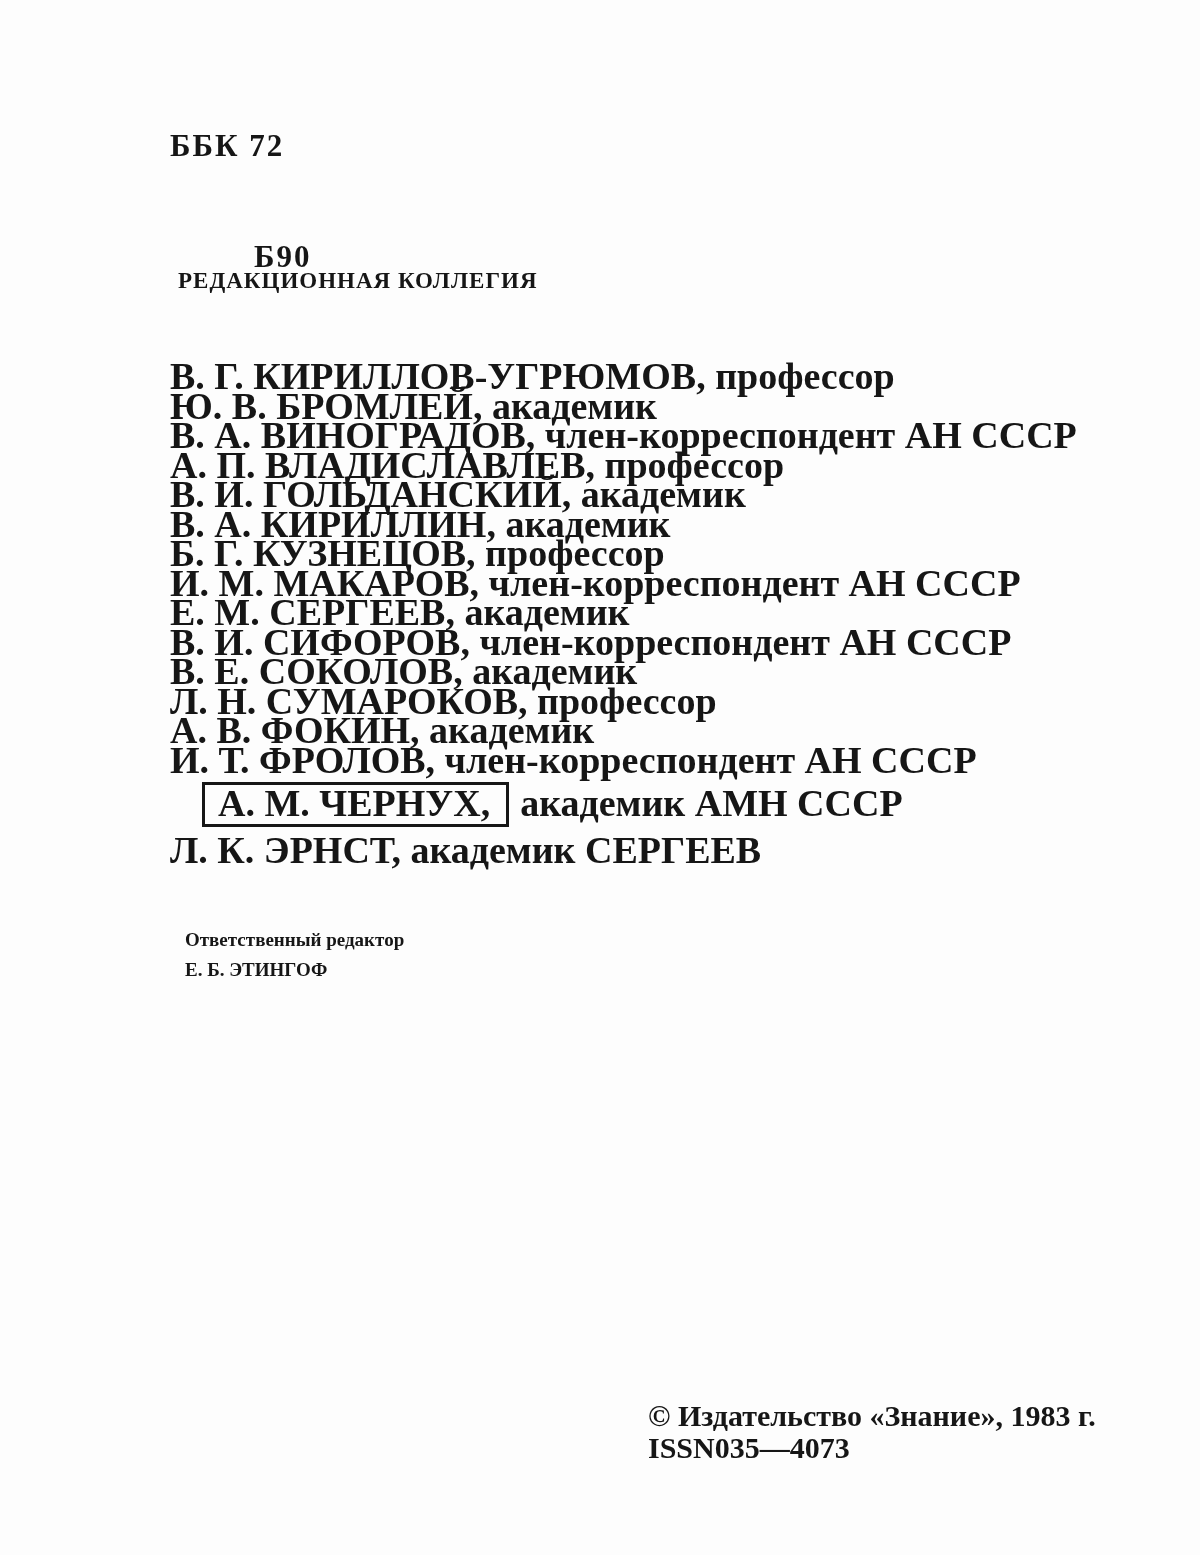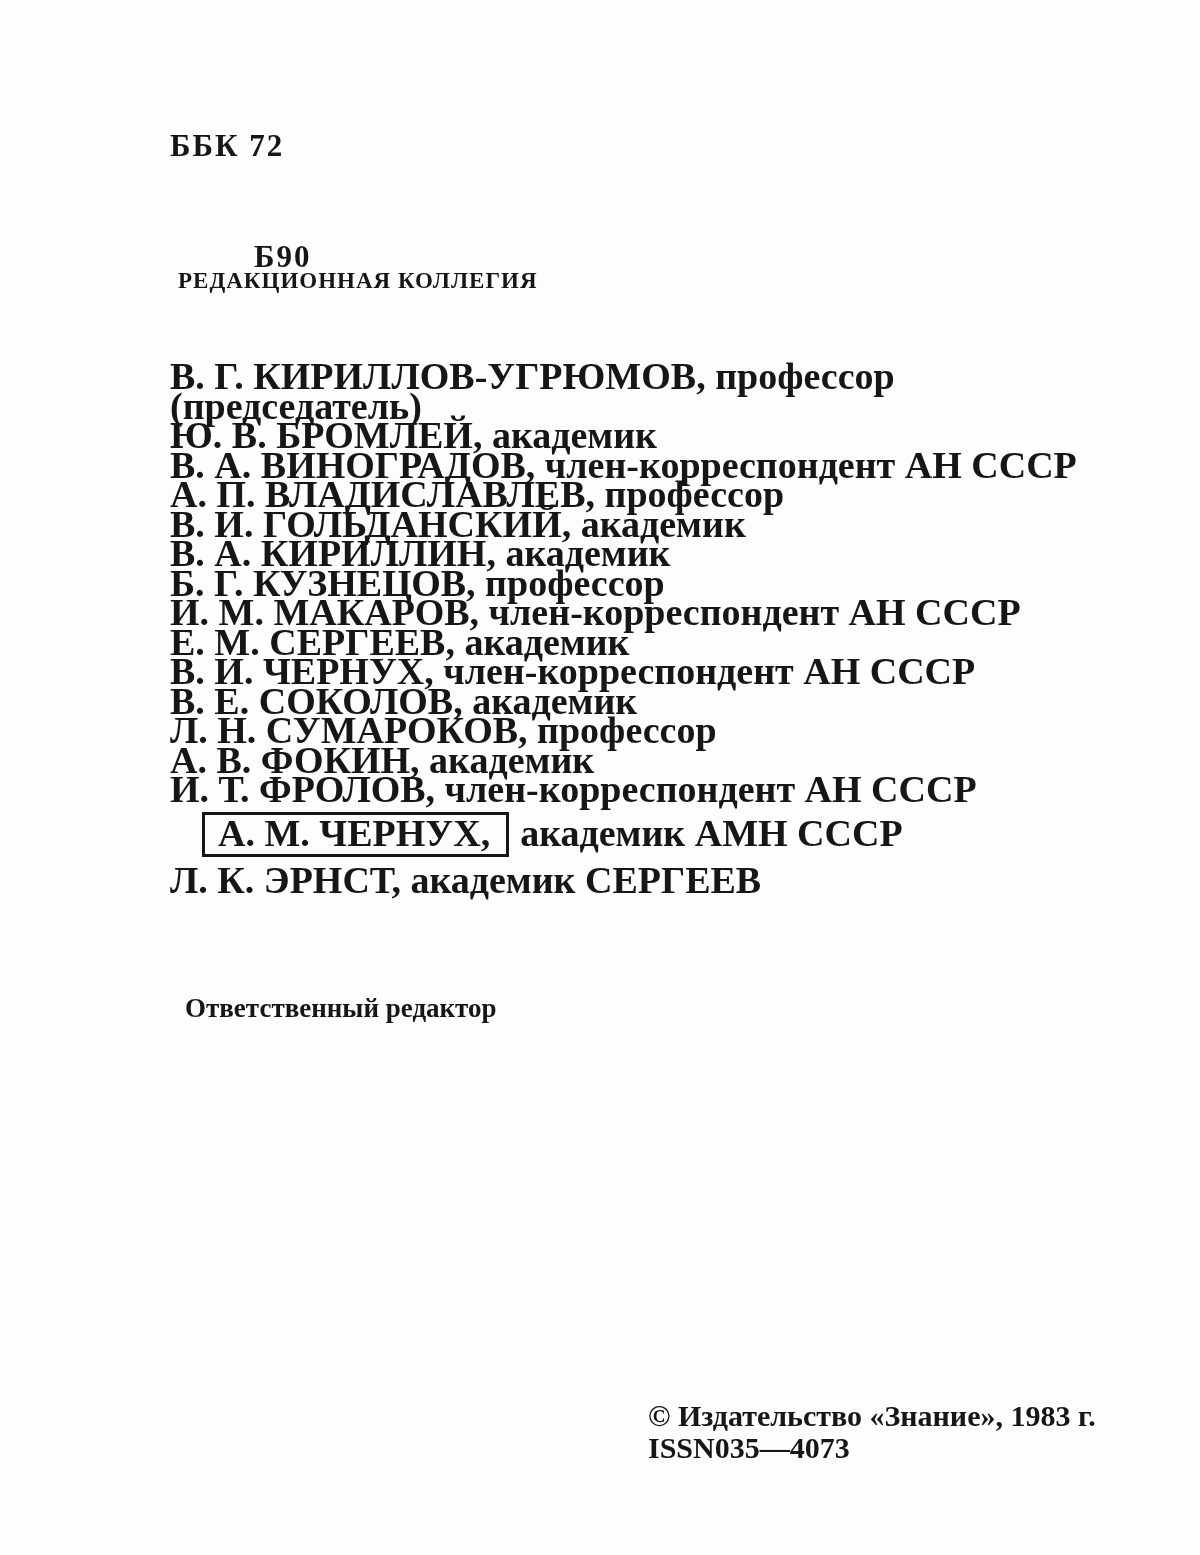--- a/index.html
+++ b/index.html
@@ -57,22 +57,22 @@
     display: inline-block;
     border: 3px solid #161616;
     padding: 1px 16px 4px 13px;
   }
   .boxed-row .suffix {
     margin-left: 11px;
   }
   .editor {
     position: absolute;
     left: 185px;
-    top: 993px;
-    font-size: 27px;
+    top: 925px;
+    font-size: 19px;
     line-height: 30px;
   }
   .imprint {
     position: absolute;
     left: 648px;
     top: 1400px;
     font-size: 30px;
     line-height: 32px;
     white-space: nowrap;
   }
@@ -84,42 +84,42 @@
 
   <div class="bbk">
     <div class="bbk-line1">ББК 72</div>
     <div class="bbk-line2">Б90</div>
   </div>
 
   <div class="board-heading">РЕДАКЦИОННАЯ КОЛЛЕГИЯ</div>
 
   <div class="board">
     <div class="row">В. Г. КИРИЛЛОВ-УГРЮМОВ, профессор</div>
-    <div class="row">(председатель)</div>
     <div class="row">Ю. В. БРОМЛЕЙ, академик</div>
     <div class="row">В. А. ВИНОГРАДОВ, член-корреспондент АН СССР</div>
     <div class="row">А. П. ВЛАДИСЛАВЛЕВ, профессор</div>
     <div class="row">В. И. ГОЛЬДАНСКИЙ, академик</div>
     <div class="row">В. А. КИРИЛЛИН, академик</div>
     <div class="row">Б. Г. КУЗНЕЦОВ, профессор</div>
     <div class="row">И. М. МАКАРОВ, член-корреспондент АН СССР</div>
     <div class="row">Е. М. СЕРГЕЕВ, академик</div>
-    <div class="row">В. И. ЧЕРНУХ, член-корреспондент АН СССР</div>
+    <div class="row">В. И. СИФОРОВ, член-корреспондент АН СССР</div>
     <div class="row">В. Е. СОКОЛОВ, академик</div>
     <div class="row">Л. Н. СУМАРОКОВ, профессор</div>
     <div class="row">А. В. ФОКИН, академик</div>
     <div class="row">И. Т. ФРОЛОВ, член-корреспондент АН СССР</div>
     <div class="row boxed-row">
       <span class="deceased-box">А. М. ЧЕРНУХ,</span><span class="suffix">академик АМН СССР</span>
     </div>
     <div class="row">Л. К. ЭРНСТ, академик СЕРГЕЕВ</div>
   </div>
 
   <div class="editor">
     <div>Ответственный редактор</div>
+    <div>Е. Б. ЭТИНГОФ</div>
   </div>
 
   <div class="imprint">
     <div>© Издательство «Знание», 1983 г.</div>
     <div>ISSN035—4073</div>
   </div>
 
 </div>
 
 </body></html>

